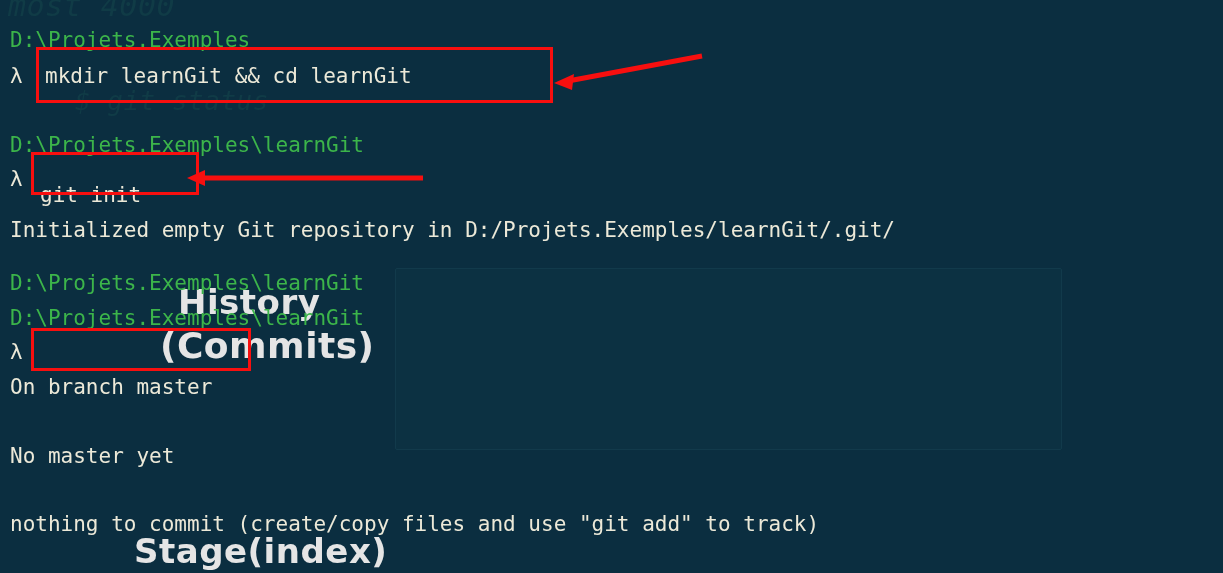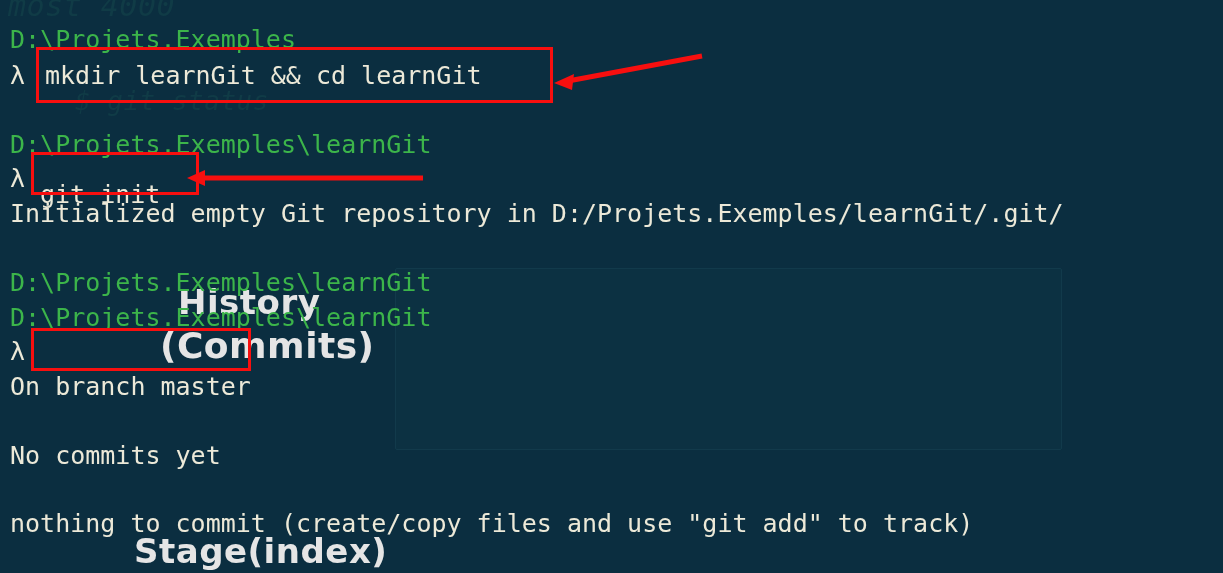--- a/index.html
+++ b/index.html
@@ -54,21 +54,21 @@
   #gh-history  { left: 178px; top: 282px; font-size: 34px; }
   #gh-commits  { left: 160px; top: 325px; font-size: 36px; }
   #gh-stage    { left: 134px; top: 531px; font-size: 34px; }
 
   
   .term {
     position: absolute;
     inset: 0;
     z-index: 1;
     padding: 0;
-    font-size: 25px;
+    font-size: 21px;
     line-height: 36.8px;
   }
   .line {
     position: absolute;
     left: 10px;
     white-space: pre;
     color: #ece9d8;
   }
   .path   { color: #3cb54a; }
   .lam    { color: #ece9d8; }
@@ -111,27 +111,27 @@
   </div>
 
   <div class="term">
     <div class="line path" style="top:22px;  left:10px;">D:\Projets.Exemples</div>
     <div class="line lam" style="top:58px;  left:10px;">λ</div>
     <div class="line out" style="top:58px;  left:45px;">mkdir learnGit &amp;&amp; cd learnGit</div>
 
     <div class="line path" style="top:127px; left:10px;">D:\Projets.Exemples\learnGit</div>
     <div class="line lam" style="top:161px; left:10px;">λ</div>
     <div class="line out" style="top:177px; left:40px;">git init</div>
-    <div class="line out" style="top:196px; left:10px;">Initialized empty Git repository in D:/Projets.Exemples/learnGit/.git/</div>
+    <div class="line out" style="top:212px; left:10px;">Initialized empty Git repository in D:/Projets.Exemples/learnGit/.git/</div>
 
     <div class="line path" style="top:265px; left:10px;">D:\Projets.Exemples\learnGit</div>
     <div class="line path" style="top:300px; left:10px;">D:\Projets.Exemples\learnGit</div>
     <div class="line lam" style="top:334px; left:10px;">λ</div>
     <div class="line out" style="top:369px; left:10px;">On branch master</div>
-    <div class="line out" style="top:438px; left:10px;">No commits yet</div>
+    <div class="line out" style="top:438px; left:10px;">No master yet</div>
     <div class="line out" style="top:506px; left:10px;">nothing to commit (create/copy files and use "git add" to track)</div>
   </div>
 
   <div class="redbox" id="box-mkdir"></div>
   <div class="redbox" id="box-init"></div>
   <div class="redbox" id="box-status"></div>
 
   <svg class="arrow-svg" id="arrow-mkdir" width="160" height="50" viewBox="0 0 160 50">
     <line x1="152" y1="6" x2="18" y2="31" stroke="#f70f0f" stroke-width="5"></line>
     <polygon points="4,33 24,24 22,40" fill="#f70f0f"></polygon>

